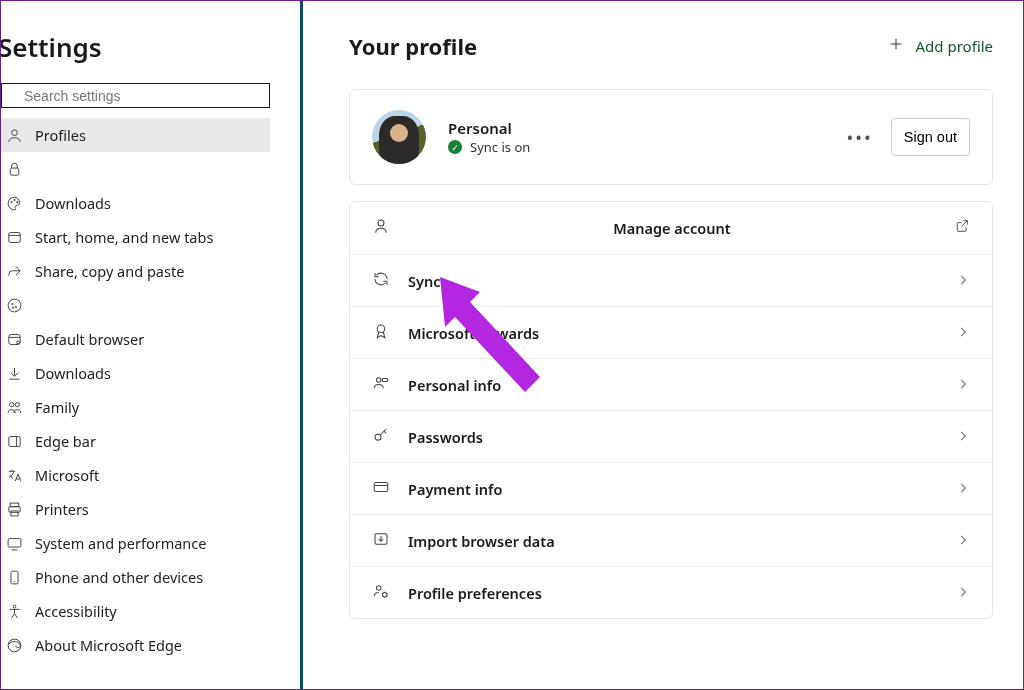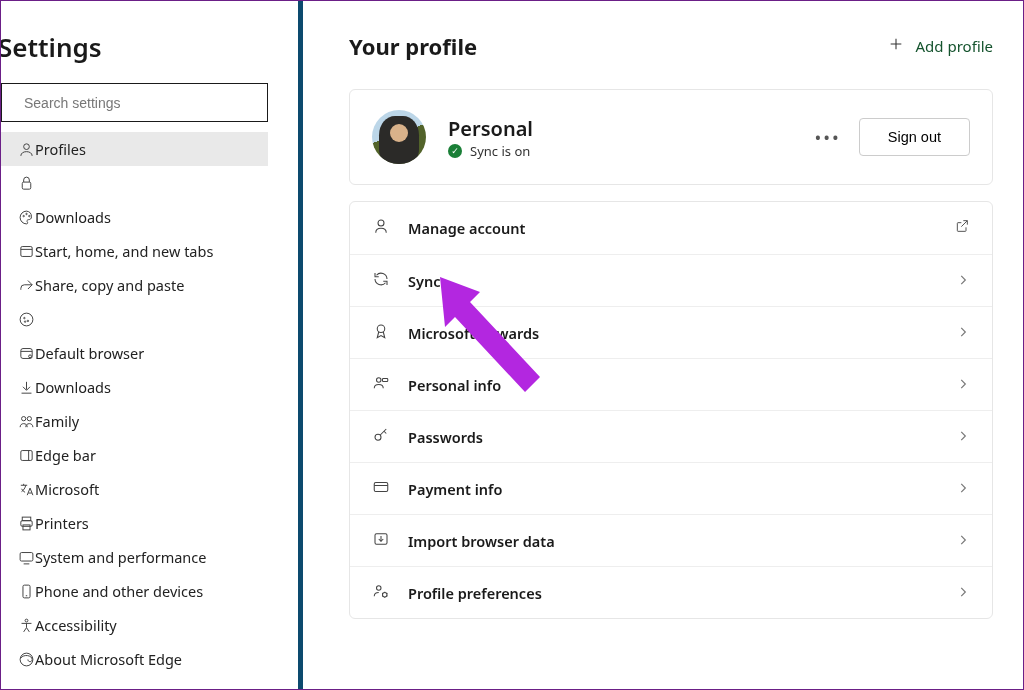--- a/index.html
+++ b/index.html
@@ -12,52 +12,53 @@
     height: 690px;
     overflow: hidden;
     position: relative;
     border: 1px solid #6b1f87;
   }
   .layout { display: flex; height: 100%; }
   
   .sidebar {
     width: 302px;
     padding: 18px 0 12px 0;
-    border-right: 5px solid #0c4a6e;
+    border-right: 3px solid #0c4a6e;
     overflow-y: auto;
   }
   .sidebar h1 {
     font-size: 26px;
     font-weight: 600;
     padding: 10px 0 18px 0;
     margin-left: -3px; 
   }
   .search-wrap {
     margin: 0 30px 10px 0;
     border: 1px solid #1a1a1a;
-    height: 39px;
+    height: 25px;
     display: flex;
     align-items: center;
     padding: 0 12px;
     gap: 10px;
   }
   .search-wrap input {
     border: none; outline: none; flex: 1;
     font-size: 14px;
   }
   .search-wrap input::placeholder { color: #777; }
   .nav {
     margin-top: 6px;
     list-style: none;
   }
   .nav-item {
     display: flex;
     align-items: center;
+    gap: 12px;
     height: 34px;
-    padding: 0 0 0 16px;
+    padding: 0 0 0 4px;
     margin-right: 30px;
     border-radius: 0;
     font-size: 14.5px;
     color: #222;
     cursor: pointer;
   }
   .nav-item.active { background: #e9e9e9; }
   .nav-item .ico { width: 18px; display: flex; justify-content:center;}
   .nav-item svg { width: 17px; height: 17px; stroke: #444; fill: none; stroke-width:1.4;}
   
@@ -91,39 +92,39 @@
     content:""; position:absolute; width:40px;height:48px;
     background:#2b2a28; border-radius:40% 40% 30% 30%;
     top:6px; left:7px;
   }
   .avatar::before{
     content:""; position:absolute; width:18px;height:18px;
     background:#d9b28a; border-radius:50%;
     top:14px; left:18px; z-index:2;
   }
   .profile-info { margin-left: 22px; flex:1;}
-  .profile-info .name { font-size: 20px; font-weight:600; margin-bottom:0;}
+  .profile-info .name { font-size: 15px; font-weight:600; margin-bottom:0;}
   .sync-status { display:flex; align-items:center; gap:8px; font-size:13px; color:#333;}
   .sync-dot { width:14px;height:14px;border-radius:50%;background:#1a7f37;
     display:flex;align-items:center;justify-content:center;color:#fff;font-size:9px;}
   .profile-actions { display:flex; align-items:center; gap:18px;}
   .ellipsis-btn { font-size:18px; letter-spacing:2px; cursor:pointer; color:#555;}
   .signout-btn {
-    border:1px solid #ccc; background:#fff; padding:10px 28px;
+    border:1px solid #ccc; background:#fff; padding:10px 12px;
     border-radius:4px; font-size:14.5px; cursor:pointer;
   }
   
   .list-card { margin-top: 16px; }
   .list-row {
     display:flex; align-items:center; gap:18px;
     height:52px; padding: 0 22px;
     border-top:1px solid #eee; cursor:pointer;
     font-weight:600; font-size:14.5px;
   }
-  .list-row:first-child { border-top:none; }
+  .list-row:first-child { border-top:none;text-align:center; }
   .list-row .ico svg { width:18px; height:18px; stroke:#444; stroke-width:1.4; fill:none;}
   .list-row .label { flex:1; }
   .chev svg { width:14px;height:14px;stroke:#777;stroke-width:2;fill:none;}
   .external svg { width:16px;height:16px;stroke:#555;stroke-width:1.5;fill:none;}
   
   .arrow-annot {
     position:absolute;
     left: 434px; top: 276px;
     pointer-events:none;
   }

